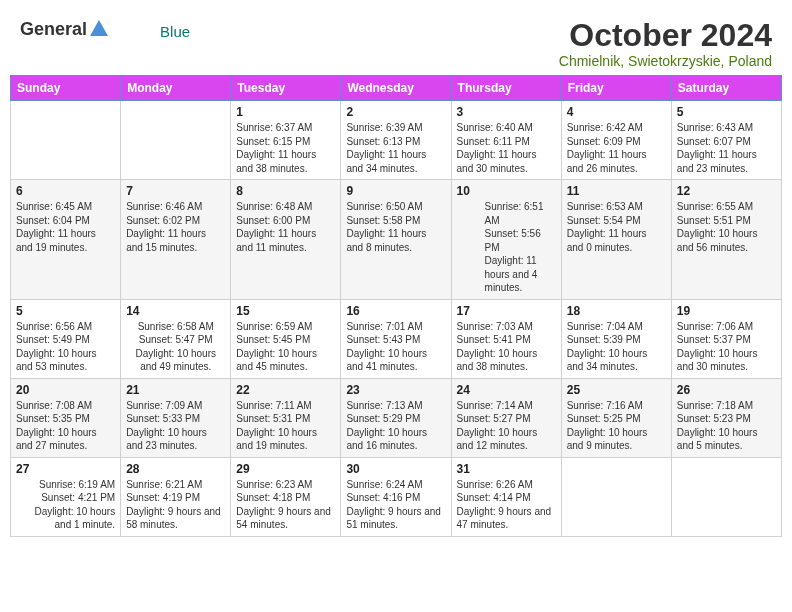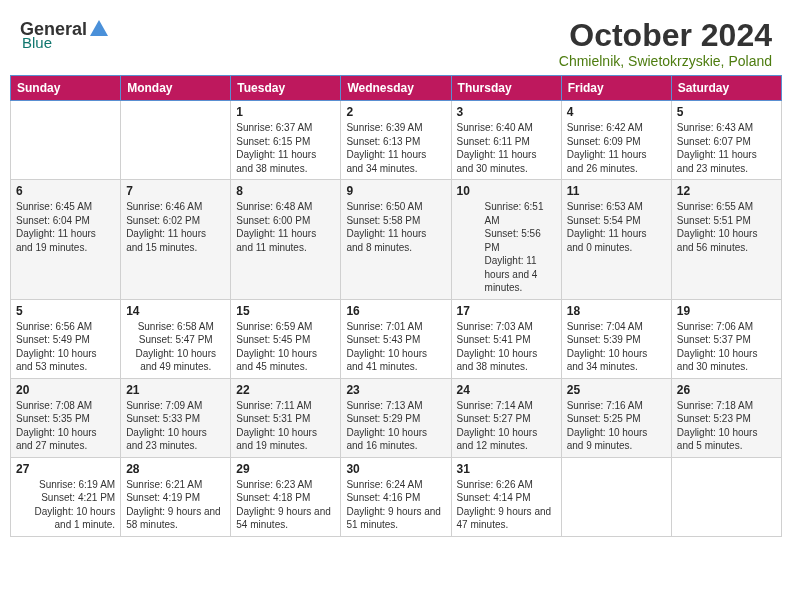--- a/index.html
+++ b/index.html
@@ -43,21 +43,21 @@
     .subtitle {
       font-size: 14px;
       color: #4d7c0f;
     }
     .calendar {
       width: 100%;
       border-collapse: collapse;
       font-size: 10.5px;
     }
     .calendar th {
-      background-color: #be185d;
+      background-color: #d946ef;
       color: #fff;
       text-align: left;
       padding: 5px 6px;
       font-size: 12px;
       border: 1px solid #5a8fd1;
     }
     .calendar td {
       vertical-align: top;
       border: 1px solid #d0d0d0;
       padding: 4px 5px;
@@ -82,21 +82,21 @@
     }
     .empty-cell {
       background: #fff !important;
     }
   </style>
 </head>
 <body>
 
 <div class="header">
   <div class="logo">
-    <div style="display:flex;flex-direction:column;align-items:flex-start;">
+    <div style="display:flex;flex-direction:row;align-items:flex-end;gap:48px;">
       <div style="display:flex;align-items:center;">
         <span class="logo-text-general">General</span>
         <svg width="22" height="22" viewBox="0 0 22 22" style="margin-left:1px;">
           <polygon points="11,2 20,18 2,18" fill="#4a90d9"></polygon>
         </svg>
       </div>
       <span class="logo-text-blue" style="margin-top:-6px;margin-left:2px;">Blue</span>
     </div>
   </div>
   <div class="title-block">

